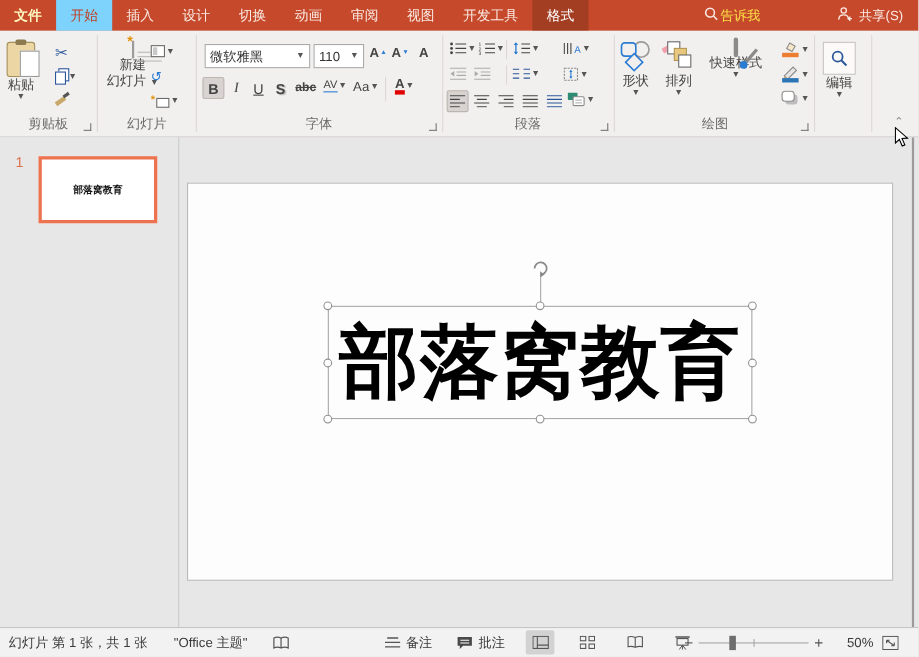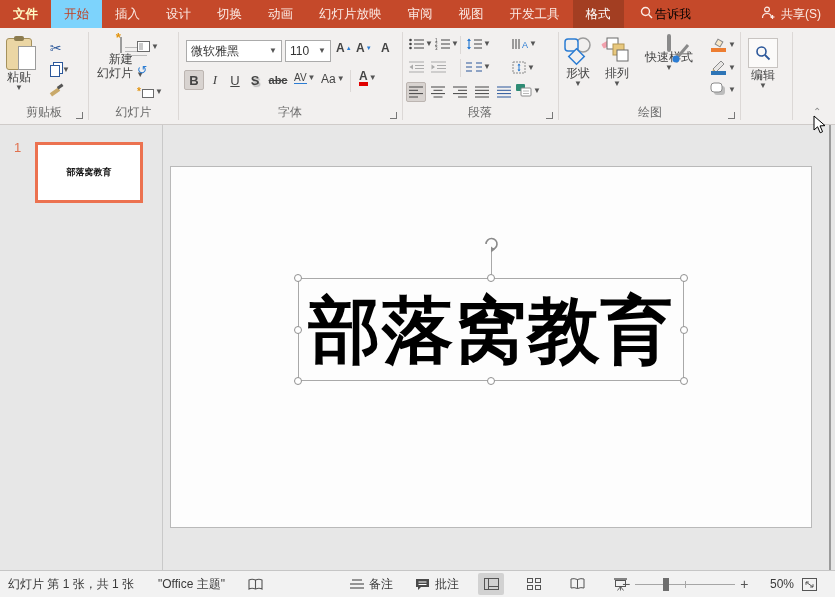--- a/index.html
+++ b/index.html
@@ -9,21 +9,21 @@
 
   
   .menubar { position:absolute; left:0; top:0; width:835px; height:28px;
              background:#C5492A; display:flex; align-items:stretch; }
   .mtab { display:flex; align-items:center; padding:0 13px; color:#FBEAE4; font-size:12.5px;
           cursor:default; white-space:nowrap; }
   .mtab.file { font-weight:bold; color:#fef9c3; }
   .mtab.selected { background:#7dd3fc; color:#C13E1F; }
   .mtab.context { background:#A33E22; color:#fff; }
   .m-right { margin-left:auto; display:flex; align-items:center; }
-  .tellme { display:flex; align-items:center; gap:2px; color:#000000; padding:0 10px; margin-right:46px;justify-content:center; }
+  .tellme { display:flex; align-items:center; gap:2px; color:#fde047; padding:0 10px; margin-right:46px;justify-content:center; }
   .share { display:flex; align-items:center; gap:6px; color:#FBEAE4; padding:0 14px; }
 
   
   .ribbon { position:absolute; left:0; top:28px; width:835px; height:97px;
             background:#F2F0EF; border-bottom:1px solid #CFCBC9; }
   .rgroup { position:absolute; top:0; height:96px; }
   .gdivider { position:absolute; top:4px; height:88px; width:1px; background:#DCD8D6; }
   .glabel { position:absolute; bottom:3px; left:0; right:0; text-align:center;
             color:#6B6B6B; font-size:12px; white-space:nowrap; }
   .launcher { position:absolute; bottom:5px; right:5px; width:7px; height:7px;
@@ -117,21 +117,20 @@
 </head>
 <body>
 
 <div class="menubar">
   <div class="mtab file">文件</div>
   <div class="mtab selected">开始</div>
   <div class="mtab">插入</div>
   <div class="mtab">设计</div>
   <div class="mtab">切换</div>
   <div class="mtab">动画</div>
-  <div class="mtab">幻灯片放映</div>
   <div class="mtab">审阅</div>
   <div class="mtab">视图</div>
   <div class="mtab">开发工具</div>
   <div class="mtab context">格式</div>
   <div class="m-right">
     <div class="tellme">
       <span>
         <svg width="13" height="13" viewBox="0 0 13 13">
             <circle cx="5.5" cy="5.5" r="4" fill="none" stroke="#FBEAE4" stroke-width="1.4"></circle>
             <line x1="8.6" y1="8.6" x2="12" y2="12" stroke="#FBEAE4" stroke-width="1.4"></line>

